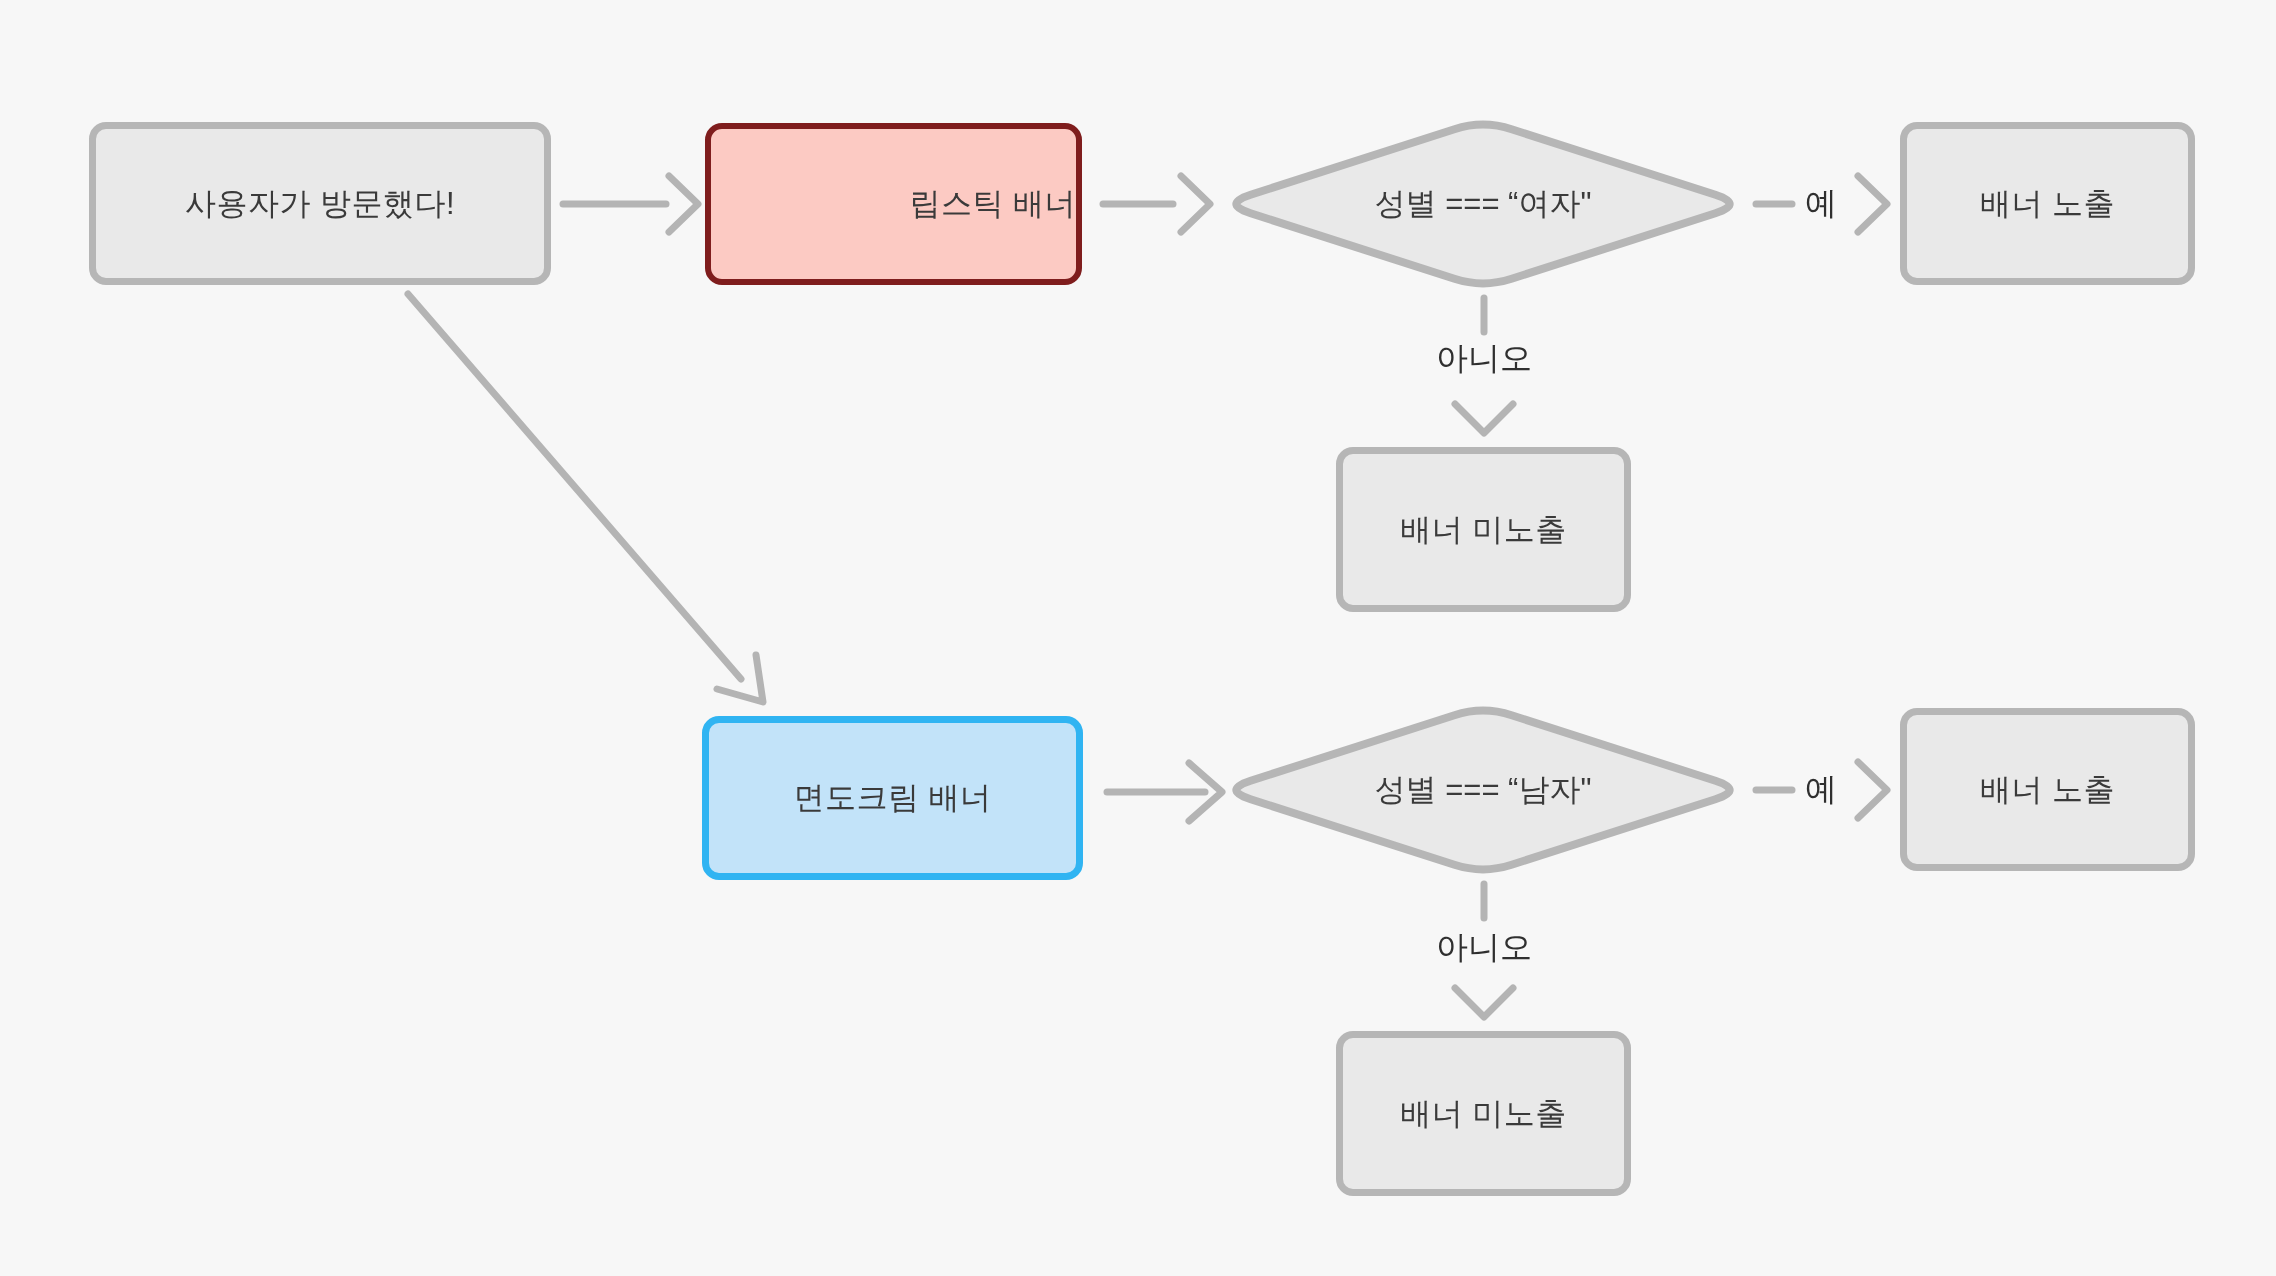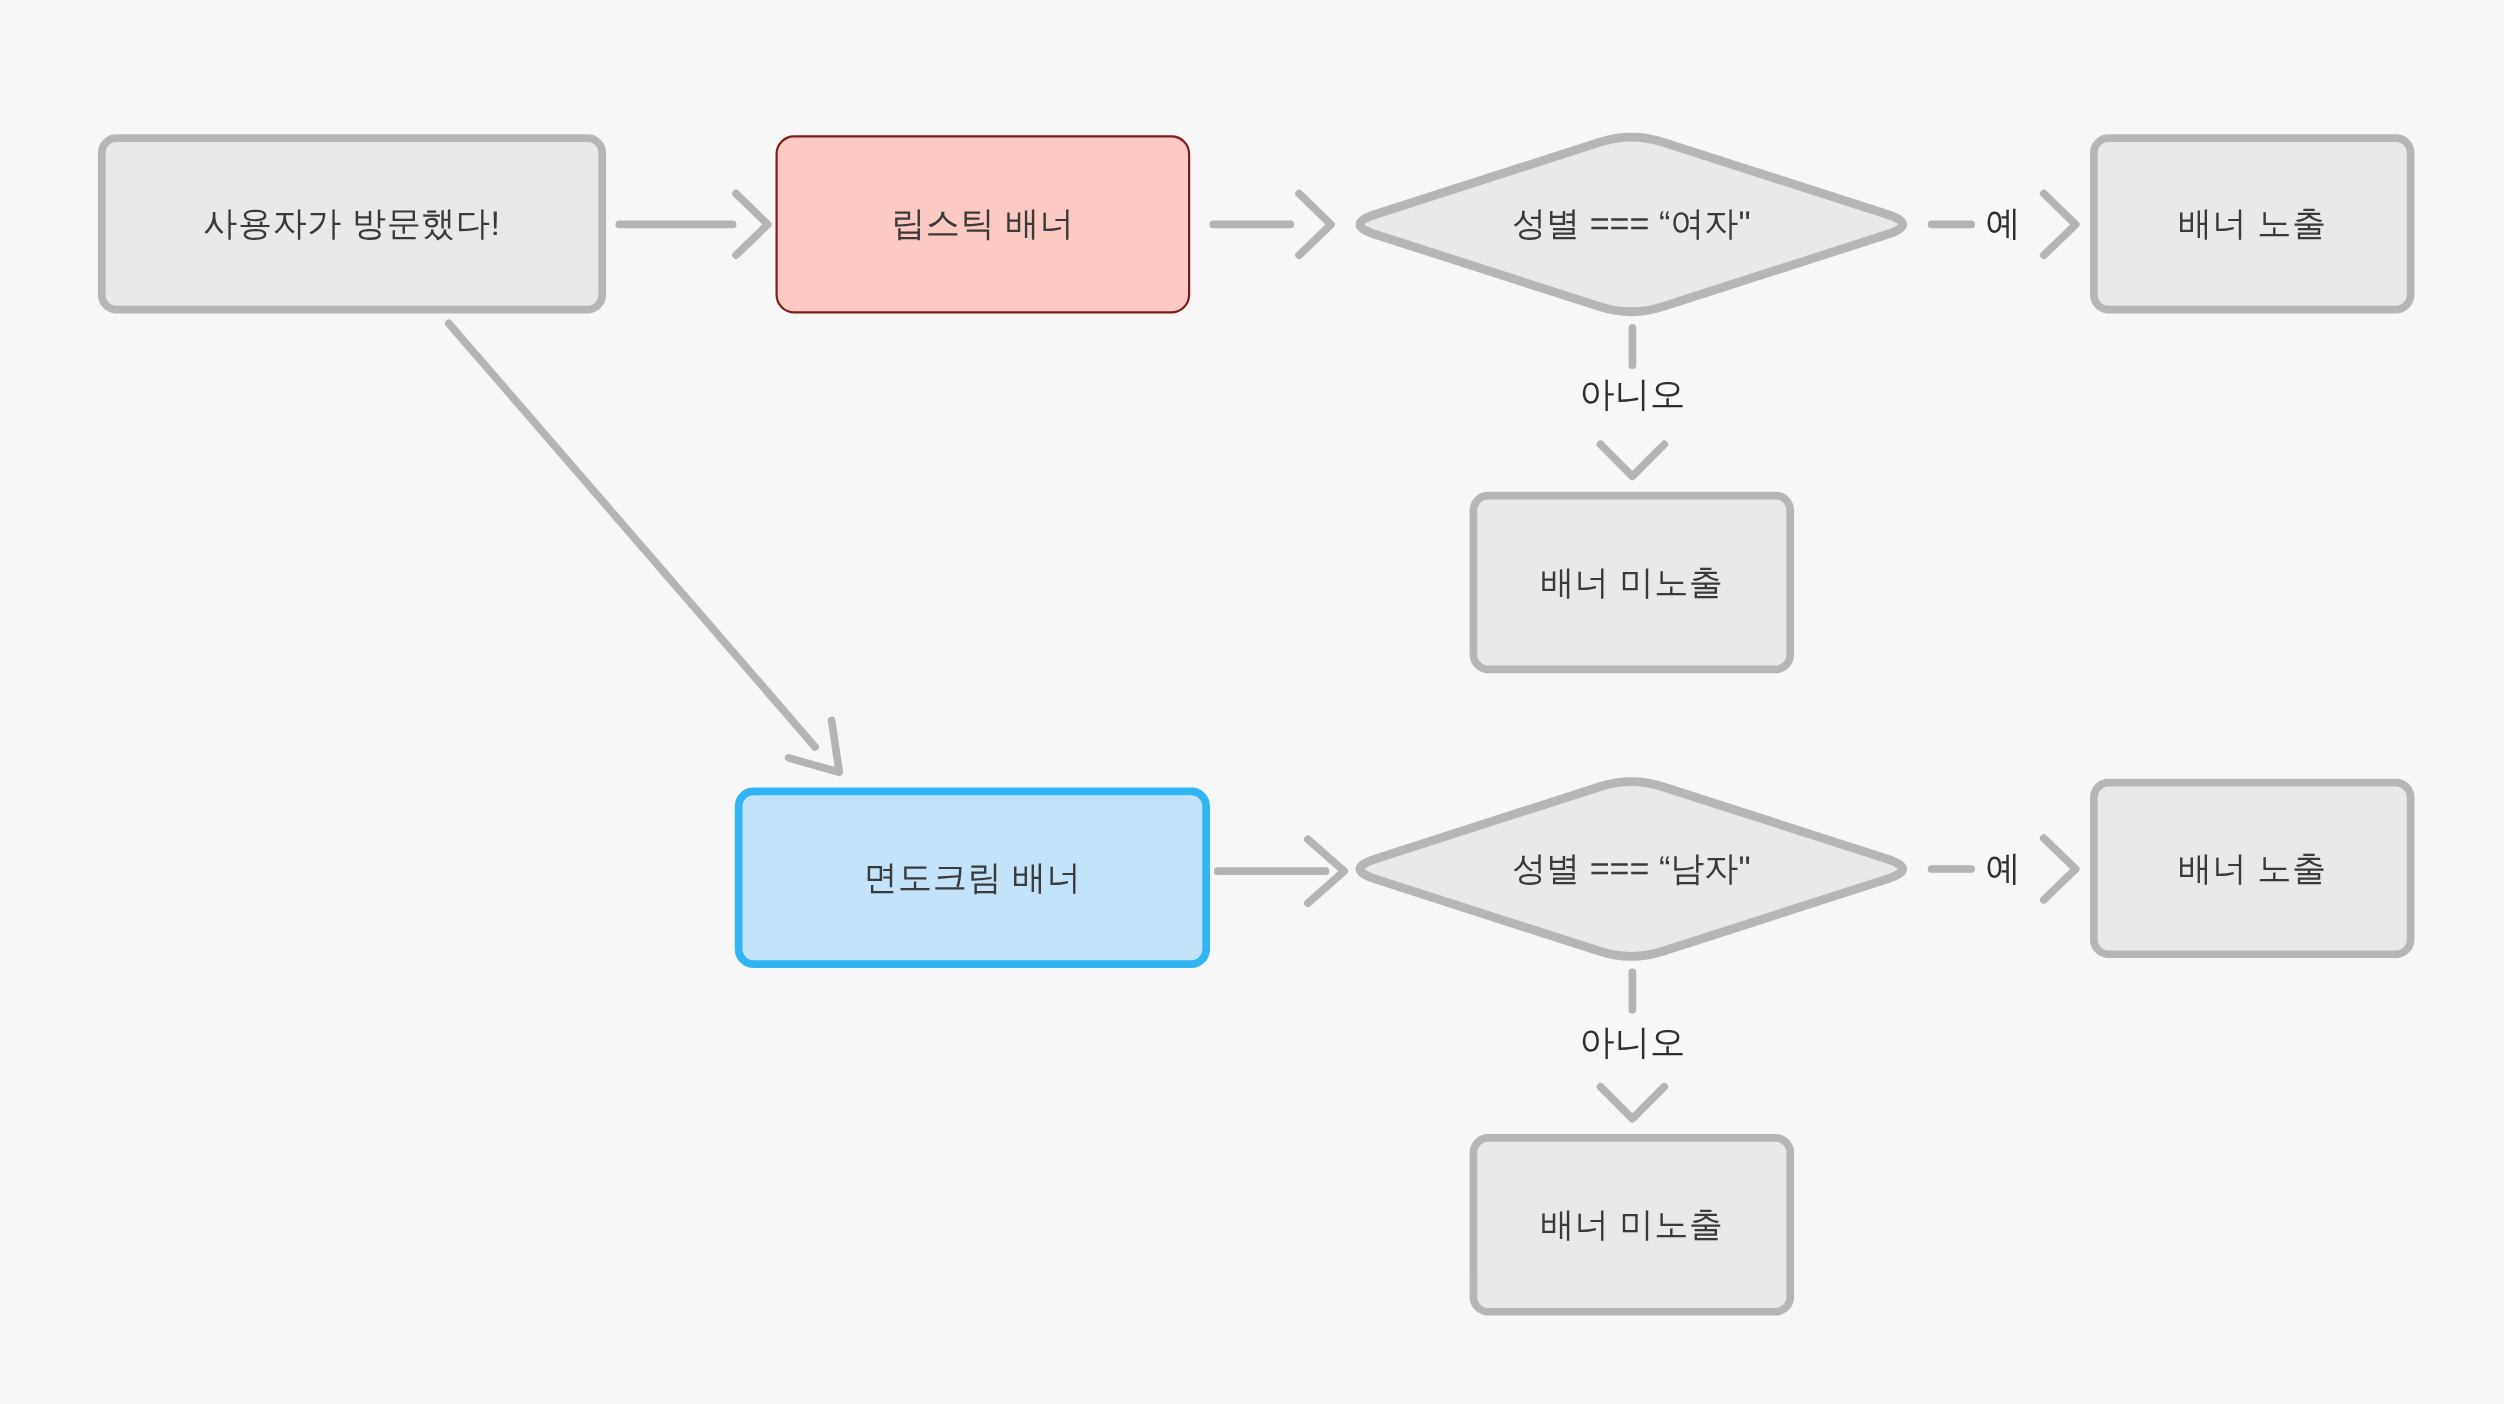--- a/index.html
+++ b/index.html
@@ -29,28 +29,28 @@
     display: flex;
     align-items: center;
     justify-content: center;
     font-size: 31px;
     color: #3a3a3a;
     letter-spacing: 0.5px;
     white-space: nowrap;
     z-index: 2;
   }
   .node.gray { background: #e9e9e9; border: 7px solid #b6b6b6; }
-  .node.red  { background: #fccac3; border: 2px solid #7f1d1d; }
+  .node.red  { background: #fccac3; border: 6px solid #7f1d1d; justify-content: flex-end; }
   .node.blue { background: #c2e3f9; border: 7px solid #30b4f2; }
 
   #node-start    { left: 89px;   top: 122px;  width: 462px; height: 163px; }
   #node-lipstick { left: 705px;  top: 123px;  width: 377px; height: 162px; }
   #node-show1    { left: 1900px; top: 122px;  width: 295px; height: 163px; }
   #node-hide1    { left: 1336px; top: 447px;  width: 295px; height: 165px; }
-  #node-shaving  { left: 668px;  top: 716px;  width: 432px; height: 164px; }
+  #node-shaving  { left: 702px;  top: 716px;  width: 381px; height: 164px; }
   #node-show2    { left: 1900px; top: 708px;  width: 295px; height: 163px; }
   #node-hide2    { left: 1336px; top: 1031px; width: 295px; height: 165px; }
 
   .diamond-label {
     position: absolute;
     transform: translate(-50%, -50%);
     font-size: 31px;
     color: #3a3a3a;
     white-space: nowrap;
     z-index: 3;

